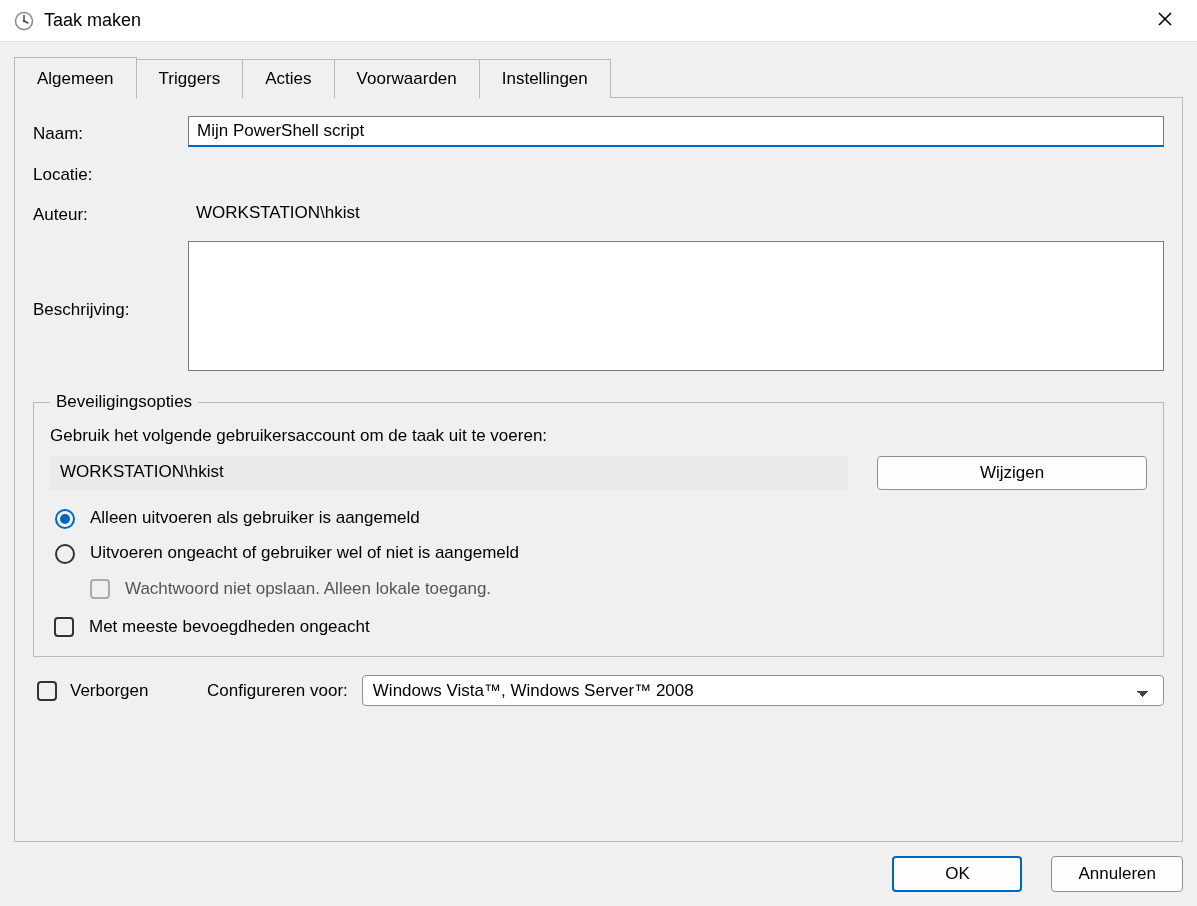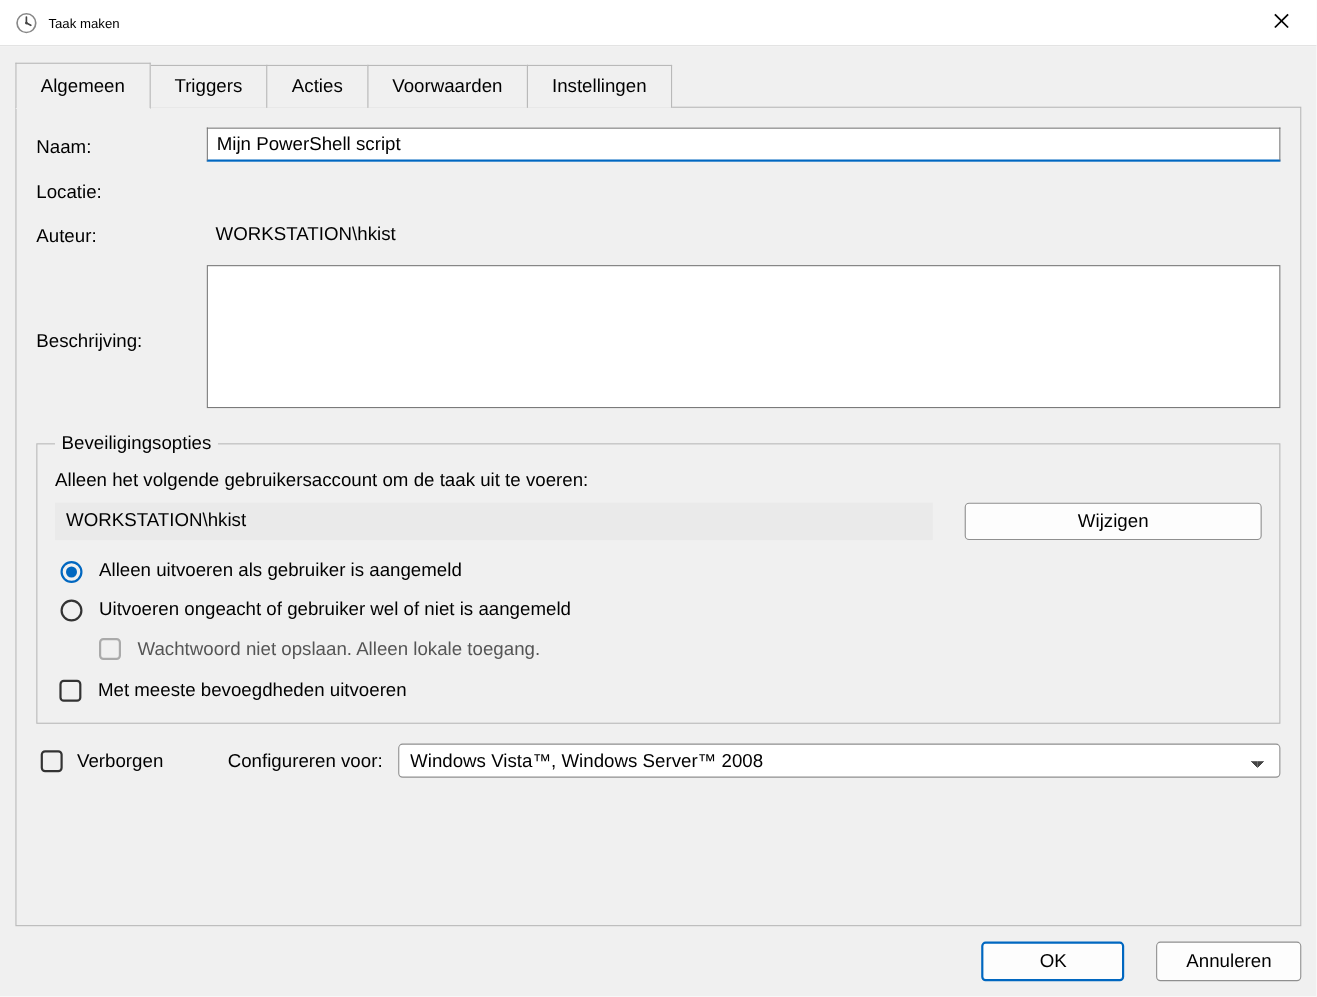--- a/index.html
+++ b/index.html
@@ -28,21 +28,21 @@
     padding: 0 10px 0 14px;
     border-bottom: 1px solid #e0e0e0;
   }
   .titlebar-icon {
     width: 20px;
     height: 20px;
     margin-right: 10px;
   }
   .titlebar-title {
     flex: 1;
-    font-size: 12px;
+    font-size: 18px;
   }
   .close-btn {
     width: 44px;
     height: 38px;
     display: flex;
     align-items: center;
     justify-content: center;
     font-size: 18px;
     cursor: pointer;
     background: transparent;
@@ -288,21 +288,21 @@
       <div class="form-row">
         <div class="form-label">Beschrijving:</div>
         <div class="form-value">
           <textarea class="textarea" style=""></textarea>
         </div>
       </div>
 
       <fieldset class="groupbox">
         <legend>Beveiligingsopties</legend>
 
-        <div class="group-text">Alleen het volgende gebruikersaccount om de taak uit te voeren:</div>
+        <div class="group-text">Gebruik het volgende gebruikersaccount om de taak uit te voeren:</div>
 
         <div class="user-row">
           <div class="user-field">WORKSTATION\hkist</div>
           <button class="btn" style="min-width:270px">Wijzigen</button>
         </div>
 
         <label class="radio-row">
           <input type="radio" class="radio" name="runmode" checked="" style="">
           <span>Alleen uitvoeren als gebruiker is aangemeld</span>
         </label>
@@ -312,21 +312,21 @@
           <span>Uitvoeren ongeacht of gebruiker wel of niet is aangemeld</span>
         </label>
 
         <label class="check-row indent">
           <input type="checkbox" class="checkbox" disabled="" style="">
           <span>Wachtwoord niet opslaan. Alleen lokale toegang.</span>
         </label>
 
         <label class="check-row" style="margin-bottom:0">
           <input type="checkbox" class="checkbox" style="">
-          <span>Met meeste bevoegdheden uitvoeren</span>
+          <span>Met meeste bevoegdheden ongeacht</span>
         </label>
       </fieldset>
 
       <div class="bottom-row">
         <label class="hidden-check">
           <input type="checkbox" class="checkbox" style="">
           <span>Verborgen</span>
         </label>
         <span class="config-label">Configureren voor:</span>
         <select class="select">

